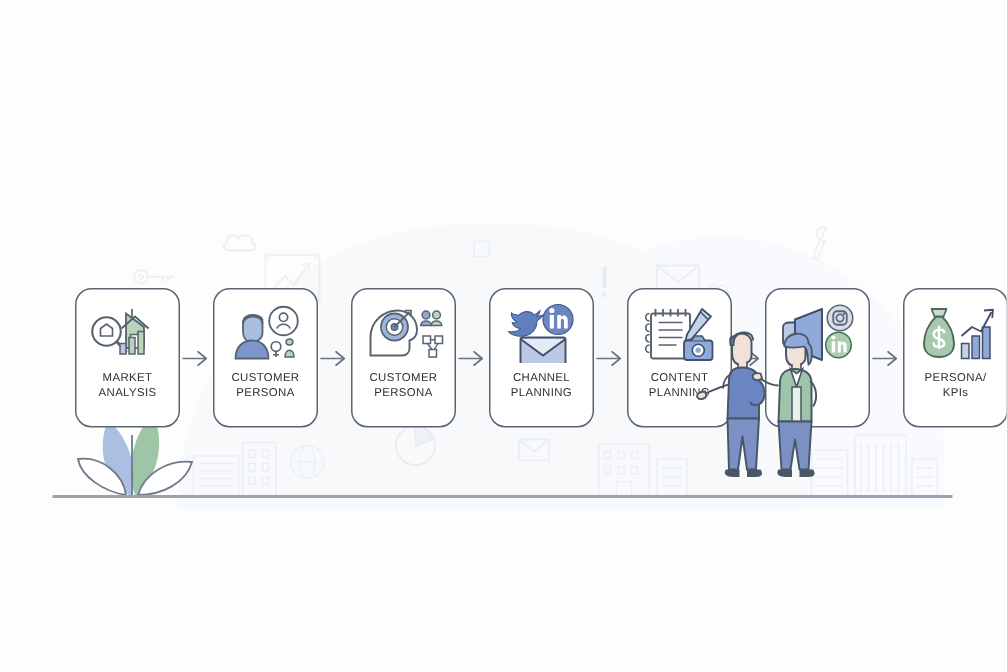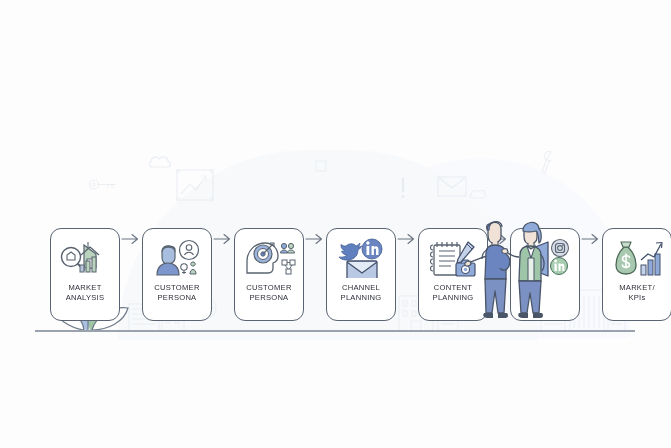--- a/index.html
+++ b/index.html
@@ -65,21 +65,20 @@
     border:1.3px solid #5a6472;
     border-radius:11px;
     box-sizing:border-box;
     display:flex;
     flex-direction:column;
     align-items:center;
     justify-content:flex-start;
     padding-top:9px;
     position:relative;
     z-index:3;
-    margin-top:36px;
   }
   .step .ico{
     height:40px;width:58px;
     display:flex;align-items:center;justify-content:center;
   }
   .step .lbl{
     margin-top:5px;
     font-size:7.6px;
     line-height:10px;
     letter-spacing:.25px;
@@ -425,21 +424,21 @@
           <path d="M13 9 L11 4 H21 L19 9 Z" fill="#c9ddcf" stroke="#4e6a58" stroke-width="1.2" stroke-linejoin="round"></path>
           <path d="M16 16 V30 M19.5 19.5 C19.5 17 12.5 17 12.5 21 C12.5 25 19.5 23 19.5 27 C19.5 30 12.5 30 12.5 27" fill="none" stroke="#ffffff" stroke-width="1.6" stroke-linecap="round"></path>
 
           <rect x="31" y="27" width="5" height="10" fill="#c3d2e8" stroke="#44506b" stroke-width="1"></rect>
           <rect x="38" y="22" width="5" height="15" fill="#8fa9d8" stroke="#44506b" stroke-width="1"></rect>
           <rect x="45" y="16" width="5" height="21" fill="#8fa9d8" stroke="#44506b" stroke-width="1"></rect>
           <path d="M31 22 L38 16 L44 19 L51 6" fill="none" stroke="#44506b" stroke-width="1.3" stroke-linejoin="round"></path>
           <path d="M46 5 L52 4.5 L51.5 10" fill="none" stroke="#44506b" stroke-width="1.2" stroke-linejoin="round"></path>
         </svg>
       </div>
-      <div class="lbl">MARKET/
+      <div class="lbl">PERSONA/
 KPIs</div>
     </div>
 
   </div>
 
   <div class="people">
     <svg width="100" height="120" viewBox="0 0 100 120">
 
       <g>
 

